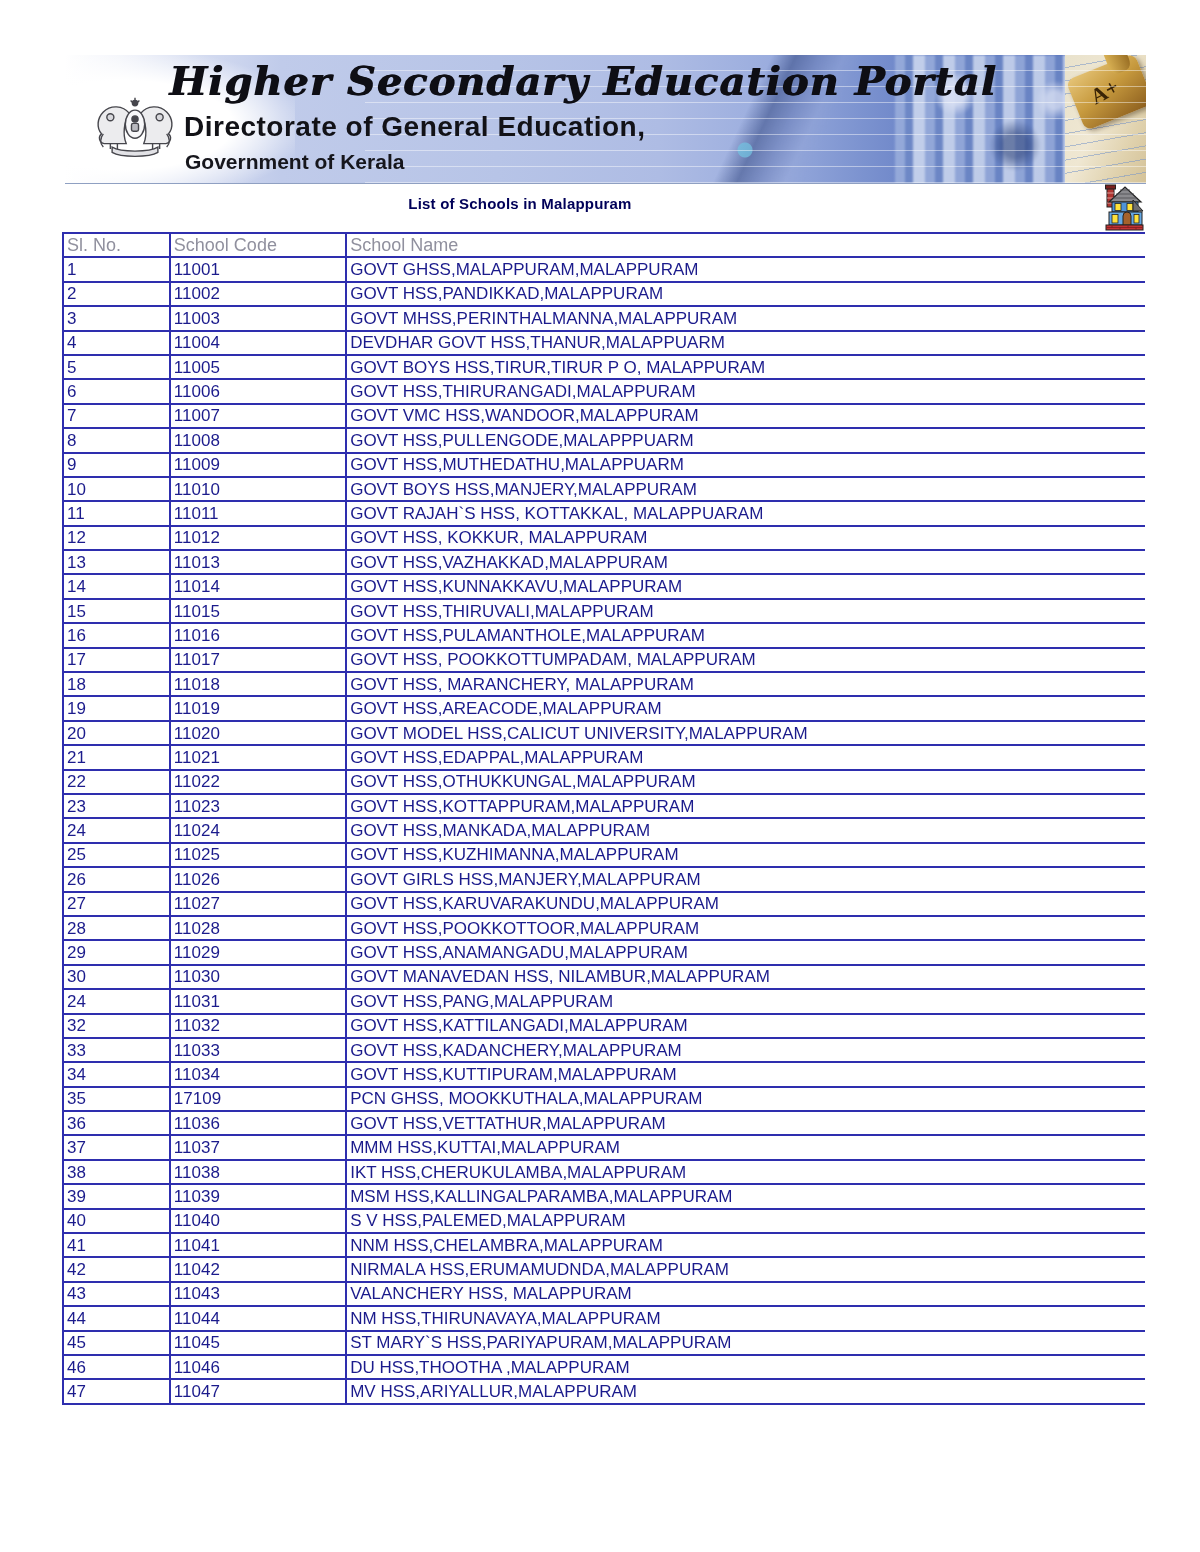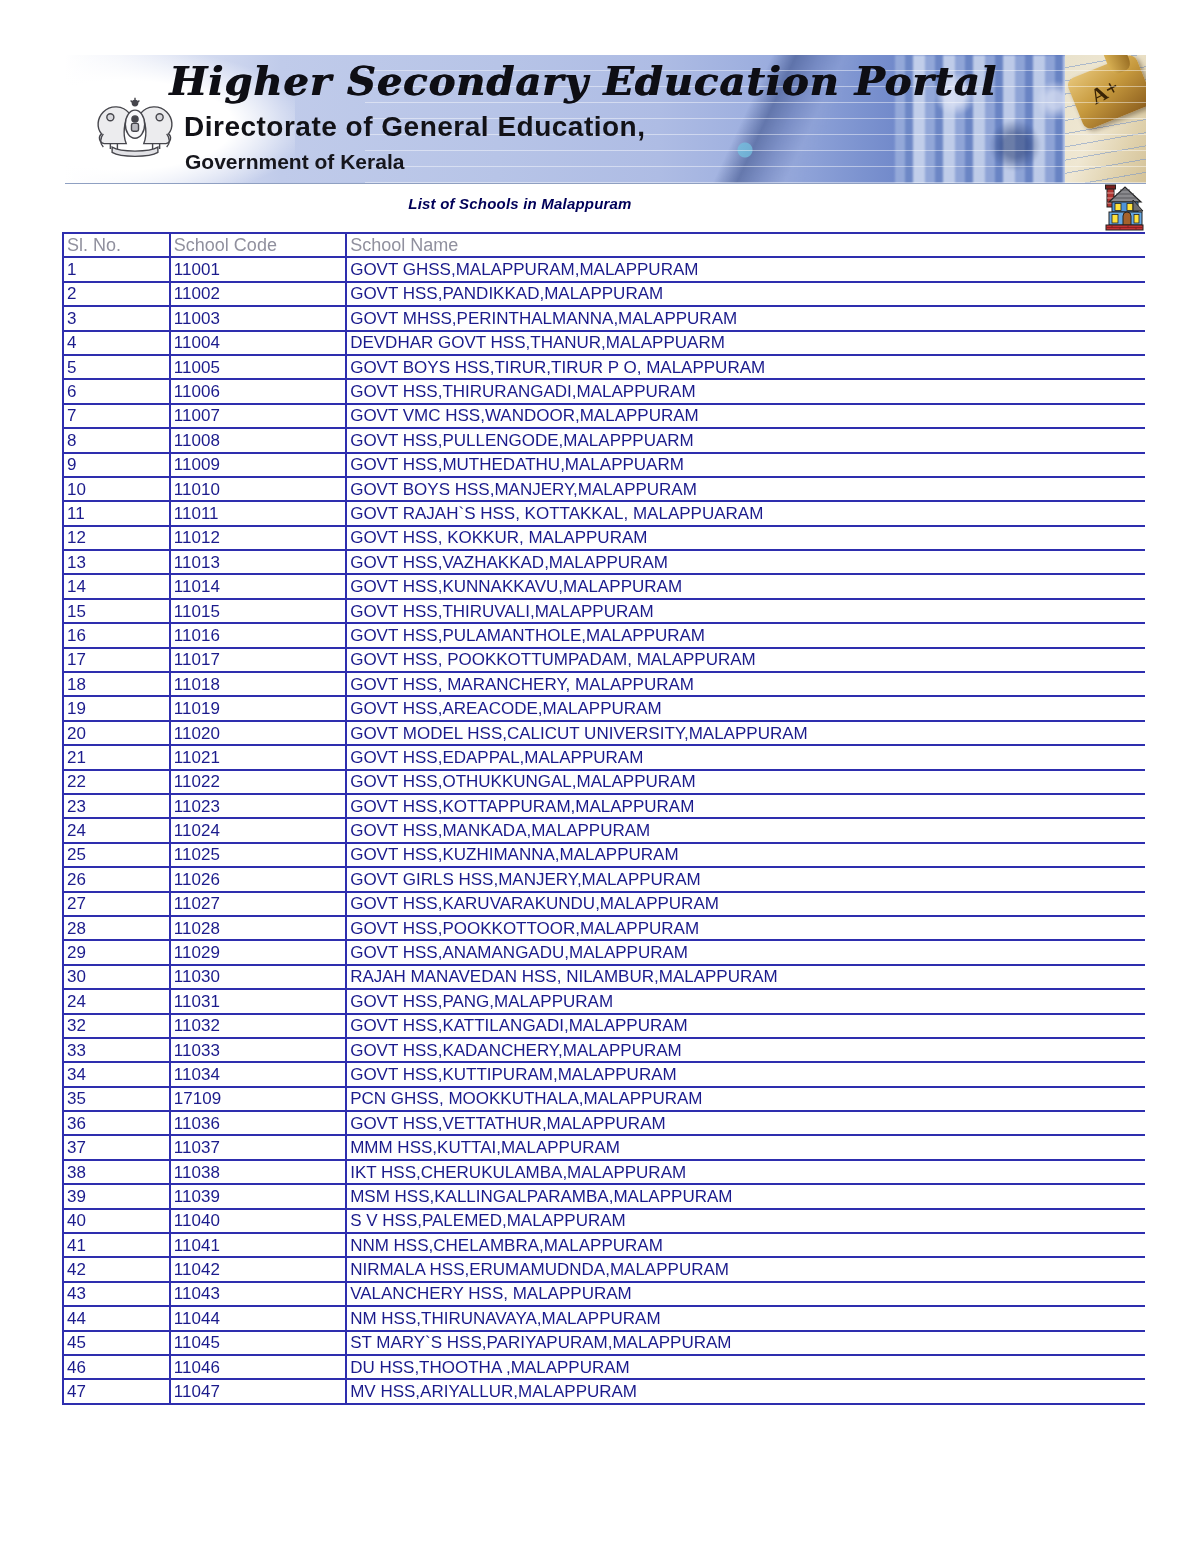--- a/index.html
+++ b/index.html
@@ -75,21 +75,21 @@
   }
   .stamp-label{
     position:absolute;left:18px;top:12px;font-weight:bold;font-size:22px;
     color:#3a2406;transform:rotate(-6deg);font-family:"Liberation Serif",serif;
   }
   .banner-lines{
     position:absolute;left:300px;top:0;width:781px;height:129px;opacity:.6;
     background:repeating-linear-gradient(180deg, rgba(255,255,255,0) 0 15px, rgba(255,255,255,.75) 15px 16px);
   }
   
-  .title-row{position:absolute;left:60px;top:185px;width:1086px;height:50px;font-style:italic;}
+  .title-row{position:absolute;left:60px;top:185px;width:1086px;height:50px;}
   .page-title{
     position:absolute;left:0;top:10px;width:920px;text-align:center;
     font-size:15px;font-weight:bold;color:var(--title-text);letter-spacing:0.2px;
   }
   .home-icon{position:absolute;left:1043px;top:-2px;width:42px;height:48px;cursor:pointer;}
   
   .schools-table{
     position:absolute;left:62px;top:232px;width:1083px;
     border-collapse:collapse;border-left:2px solid var(--table-border);
     border-top:2px solid var(--table-border);
@@ -332,21 +332,21 @@
         <td>GOVT HSS,POOKKOTTOOR,MALAPPURAM</td>
       </tr>
       <tr>
         <td>29</td>
         <td>11029</td>
         <td>GOVT HSS,ANAMANGADU,MALAPPURAM</td>
       </tr>
       <tr>
         <td>30</td>
         <td>11030</td>
-        <td>RAJAH MANAVEDAN HSS, NILAMBUR,MALAPPURAM</td>
+        <td>GOVT MANAVEDAN HSS, NILAMBUR,MALAPPURAM</td>
       </tr>
       <tr>
         <td>24</td>
         <td>11031</td>
         <td>GOVT HSS,PANG,MALAPPURAM</td>
       </tr>
       <tr>
         <td>32</td>
         <td>11032</td>
         <td>GOVT HSS,KATTILANGADI,MALAPPURAM</td>

